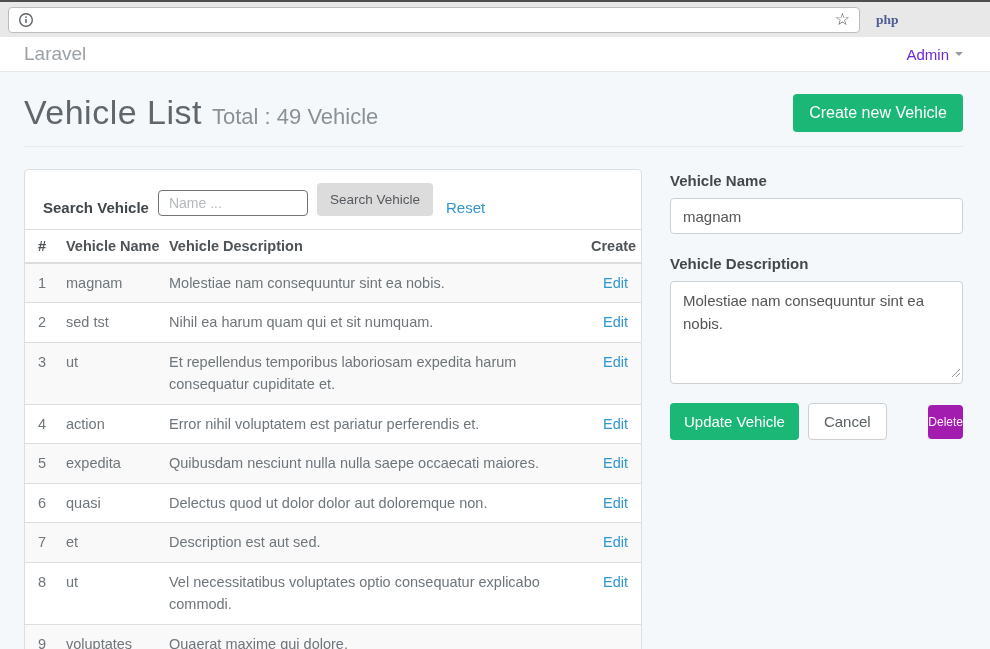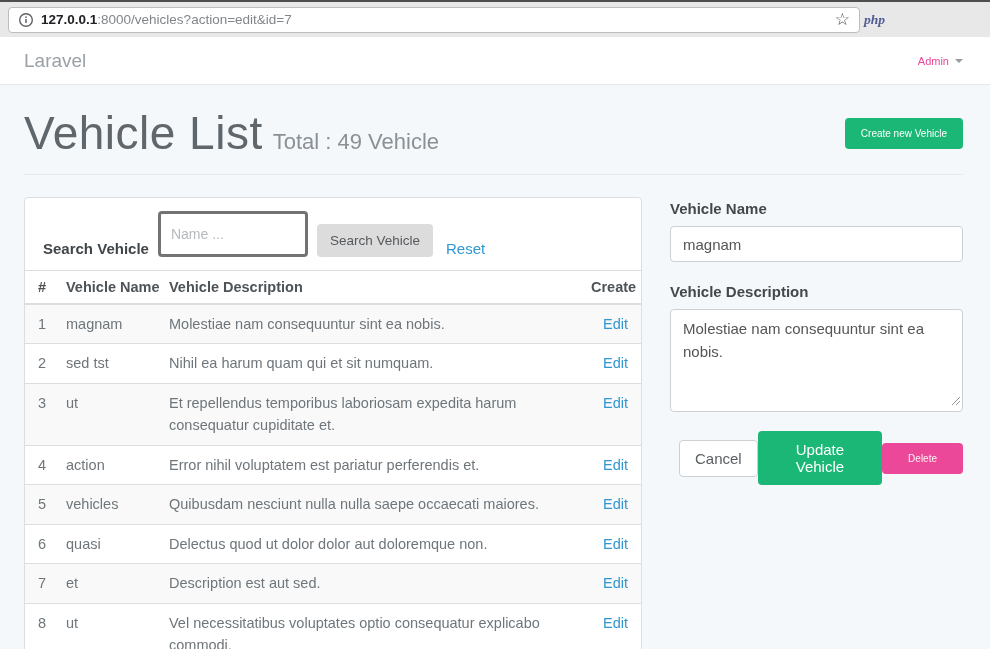--- a/index.html
+++ b/index.html
@@ -18,56 +18,56 @@
   }
   .urlbar {
     flex:0 0 852px; height:26px; background:#fff;
     border:1px solid #bdbdbd; border-radius:4px;
     display:flex; align-items:center; padding:0 9px; gap:7px;
   }
   .urlbar .url { font-size:13.5px; color:#80868b; white-space:nowrap; overflow:hidden; }
   .urlbar .url b { color:#202124; font-weight:bold; }
   .star { margin-left:auto; font-size:17px; color:#4d5156; line-height:1; cursor:pointer; }
   .php-bm {
-    margin-left:4px; font-family:"Liberation Serif", serif;
-    font-style:italic; font-weight:bold; font-size:13.5px; color:#4f5b93;
+    margin-left:16px; font-family:"Liberation Serif", serif;
+    font-weight:bold; font-size:13.5px; color:#4f5b93;
   }
 
   
   .navbar {
-    height:48px; background:#fff; border-bottom:1px solid #e4e9ec;
+    height:35px; background:#fff; border-bottom:1px solid #e4e9ec;
     display:flex; align-items:center; padding:0 27px 0 24px;
   }
   .brand { font-size:19px; color:#9ba1a6; text-decoration:none; }
-  .user-menu { margin-left:auto; font-size:11px; color:#ec4899; cursor:pointer; display:flex; align-items:center; gap:6px; }
+  .user-menu { margin-left:auto; font-size:15px; color:#6d28d9; cursor:pointer; display:flex; align-items:center; gap:6px; }
   .caret { width:0; height:0; border-left:4px solid transparent; border-right:4px solid transparent; border-top:4px solid #969ba0; display:inline-block; }
 
   
   .page { padding:0 27px 0 24px; }
   .page-header {
     display:flex; align-items:center; justify-content:space-between;
     padding:21px 0 14px; border-bottom:1px solid #e7ebee; margin-bottom:22px;
   }
   .titles { display:flex; align-items:baseline; gap:10px; }
-  .page-title { font-size:46px; font-weight:500; color:#5f666c; margin:0; letter-spacing:.5px; }
+  .page-title { font-size:34px; font-weight:500; color:#5f666c; margin:0; letter-spacing:.5px; }
   .page-subtitle { font-size:22px; color:#8a9196; font-weight:400; }
   .btn { border:none; border-radius:4px; font-family:"Liberation Sans",sans-serif; cursor:pointer; }
-  .btn-create { background:#1bb776; color:#fdfefd; font-size:10px; padding:10px 16px; }
+  .btn-create { background:#1bb776; color:#fdfefd; font-size:16px; padding:10px 16px; }
 
   .content { display:flex; justify-content:space-between; align-items:flex-start; }
 
   
   .card {
     width:618px; background:#fff; border:1px solid #dcdfe2; border-radius:4px;
     overflow:hidden;
   }
   .search-row { display:flex; align-items:flex-end; padding:13px 18px; }
   .search-label { font-weight:bold; font-size:15px; color:#41464a; margin-right:9px; white-space:nowrap; }
   .search-input {
-    width:150px; height:46px; border:3px solid #737373; border-radius:4px;
+    width:150px; height:26px; border:1px solid #737373; border-radius:4px;
     padding:0 10px; font-size:14px; color:#555;
     font-family:"Liberation Sans",sans-serif;
   }
   .search-input::placeholder { color:#b4babe; }
   .btn-search { margin-left:9px; background:#dcdcdc; color:#55595d; font-size:13.5px; padding:9px 13px; }
   .reset-link { margin-left:13px; color:#3097d1; font-size:15px; text-decoration:none; }
 
   table.vehicles { width:100%; border-collapse:collapse; table-layout:fixed; }
   .vehicles th {
     text-align:left; font-size:14.5px; font-weight:bold; color:#4e5357;
@@ -96,35 +96,34 @@
   .ta-wrap { position:relative; }
   .text-area {
     width:100%; height:103px; border:1px solid #ccd0d2; border-radius:4px;
     padding:8px 12px; font-size:15px; color:#555; line-height:1.5;
     font-family:"Liberation Sans",sans-serif; resize:none; background:#fff;
   }
   .grip { position:absolute; right:3px; bottom:7px; pointer-events:none; }
   .btn-row { display:flex; align-items:center; margin-top:15px; }
   .btn-update { background:#1bb776; color:#fdfefd; font-size:15px; padding:10px 14px; }
   .btn-cancel { margin-left:9px; background:#fff; border:1px solid #ccd0d2; color:#5a6064; font-size:15px; padding:9px 15px; }
-  .btn-delete { margin-left:auto; background:#ec4899; color:#fdf4f2; font-size:10px; padding:10px 26px; }
+  .btn-delete { margin-left:auto; background:#a21caf; color:#fdf4f2; font-size:12px; padding:10px 0; }
 </style>
 </head>
 <body>
 
 <div class="chrome">
   <div class="urlbar">
     <span style="display:flex;">
       <svg width="16" height="16" viewBox="0 0 16 16">
         <circle cx="8" cy="8" r="6.3" fill="none" stroke="#5f6368" stroke-width="1.4"></circle>
         <rect x="7.25" y="7" width="1.5" height="4" fill="#5f6368"></rect>
         <rect x="7.25" y="4.4" width="1.5" height="1.5" fill="#5f6368"></rect>
       </svg>
     </span>
-    <span class="url"><b>127.0.0.1</b><span>:8000/vehicles?action=edit&amp;id=7</span></span>
     <span class="star">☆</span>
   </div>
   <span class="php-bm">php</span>
 </div>
 
 <div class="navbar">
   <a href="#" class="brand">Laravel</a>
   <span class="user-menu">
     <span>Admin</span>
     <span class="caret"></span>
@@ -181,21 +180,21 @@
             <td class="cell-actions"><a href="#" class="edit-link">Edit</a></td>
           </tr>
             <tr>
             <td class="cell-num">4</td>
             <td class="cell-name">action</td>
             <td class="cell-desc">Error nihil voluptatem est pariatur perferendis et.</td>
             <td class="cell-actions"><a href="#" class="edit-link">Edit</a></td>
           </tr>
             <tr>
             <td class="cell-num">5</td>
-            <td class="cell-name">vehicles</td>
+            <td class="cell-name">expedita</td>
             <td class="cell-desc">Quibusdam nesciunt nulla nulla saepe occaecati maiores.</td>
             <td class="cell-actions"><a href="#" class="edit-link">Edit</a></td>
           </tr>
             <tr>
             <td class="cell-num">6</td>
             <td class="cell-name">quasi</td>
             <td class="cell-desc">Delectus quod ut dolor dolor aut doloremque non.</td>
             <td class="cell-actions"><a href="#" class="edit-link">Edit</a></td>
           </tr>
             <tr>
@@ -231,20 +230,20 @@
         <textarea class="text-area" style="">Molestiae nam consequuntur sint ea nobis.</textarea>
         <span class="grip">
           <svg width="10" height="10" viewBox="0 0 10 10">
             <line x1="2" y1="10" x2="10" y2="2" stroke="#999" stroke-width="1"></line>
             <line x1="6" y1="10" x2="10" y2="6" stroke="#999" stroke-width="1"></line>
           </svg>
         </span>
       </div>
 
       <div class="btn-row">
+        <button class="btn btn-update">Update Vehicle</button>
         <button class="btn btn-cancel">Cancel</button>
-        <button class="btn btn-update">Update Vehicle</button>
         <button class="btn btn-delete">Delete</button>
       </div>
     </div>
 
   </div>
 </div>
 
 </body></html>

